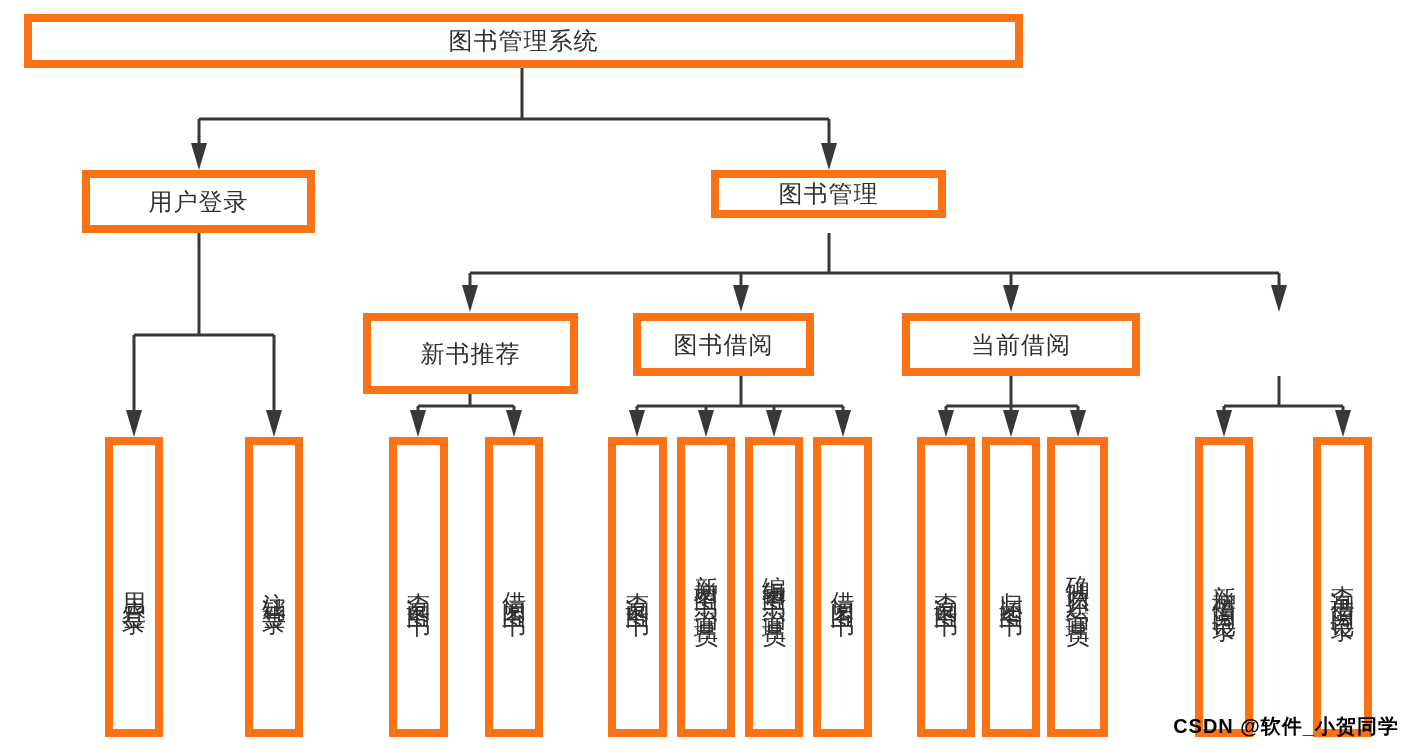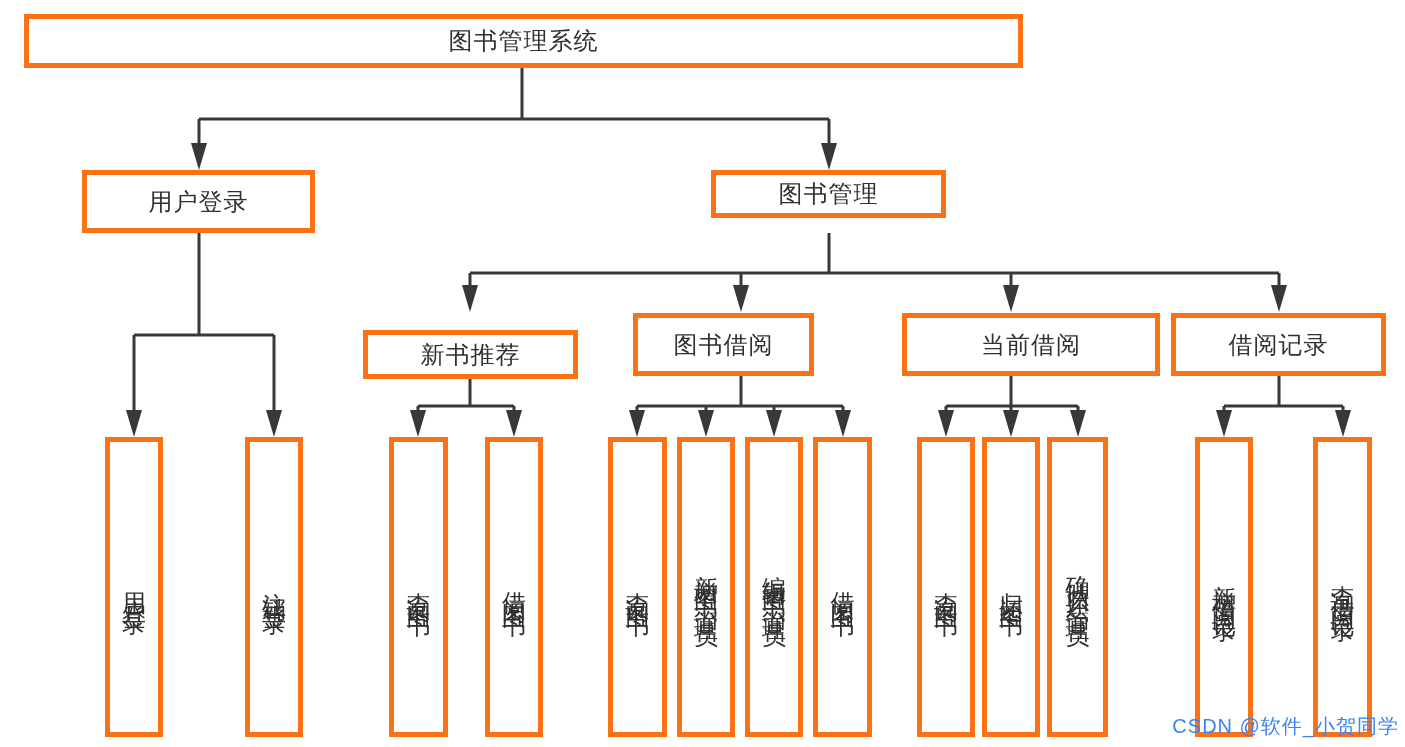--- a/index.html
+++ b/index.html
@@ -7,44 +7,45 @@
     position:relative;
     width:1405px; height:747px;
     background:#ffffff;
     font-family:"Liberation Sans","DejaVu Sans",sans-serif;
     overflow:hidden;
   }
   svg.connectors { position:absolute; left:0; top:0; width:1405px; height:747px; }
   .box {
     position:absolute;
     box-sizing:border-box;
-    border:5px solid #f97316;
+    border:8px solid #f97316;
     background:#ffffff;
     display:flex;
     align-items:center;
     justify-content:center;
     color:#303030;
     font-size:24px;
     z-index:2;
   }
   .hbox { letter-spacing:1px; white-space:nowrap; }
   .vbox {
     writing-mode:vertical-rl;
     text-orientation:mixed;
     letter-spacing:7px;
     top:437px; height:300px;
   }
   .watermark {
     position:absolute;
     right:6px; bottom:7px;
     font-size:20px;
-    color:#3b82f6;
+    color:#000000;
     letter-spacing:1px;
     z-index:3;
     white-space:nowrap;
+    font-weight:bold;
   }
 </style>
 </head>
 <body>
 
 <div class="canvas">
 
   <svg class="connectors" viewBox="0 0 1405 747" xmlns="http://www.w3.org/2000/svg">
     <g stroke="#383838" stroke-width="3" fill="none">
 
@@ -83,24 +84,23 @@
       <polygon points="1216,410 1232,410 1224,437"></polygon>
       <polygon points="1335,410 1351,410 1343,437"></polygon>
     </g>
   </svg>
 
   <div class="box hbox" style="left:24px; top:14px; width:999px; height:54px">图书管理系统</div>
 
   <div class="box hbox" style="left:82px; top:170px; width:233px; height:63px">用户登录</div>
   <div class="box hbox" style="left:711px; top:170px; width:235px; height:48px">图书管理</div>
 
-  <div class="box hbox" style="left:363px; top:330px; width:215px; height:49px">新书推荐</div>
+  <div class="box hbox" style="left:363px; top:313px; width:215px; height:81px">新书推荐</div>
   <div class="box hbox" style="left:633px; top:313px; width:181px; height:63px">图书借阅</div>
-  <div class="box hbox" style="left:902px; top:313px; width:258px; height:63px">当前借阅</div>
-  <div class="box hbox" style="left:1171px; top:313px; width:215px; height:63px">借阅记录</div>
+  <div class="box hbox" style="left:902px; top:313px; width:238px; height:63px">当前借阅</div>
 
   <div class="box vbox" style="left:105px; width:58px">用户登录</div>
   <div class="box vbox" style="left:245px; width:58px">注销登录</div>
 
   <div class="box vbox" style="left:389px; width:59px">查询图书</div>
   <div class="box vbox" style="left:485px; width:58px">借阅图书</div>
 
   <div class="box vbox" style="left:608px; width:59px">查询图书</div>
   <div class="box vbox" style="left:677px; width:58px">新增图书（管理员）</div>
   <div class="box vbox" style="left:745px; width:58px">编辑图书（管理员）</div>

